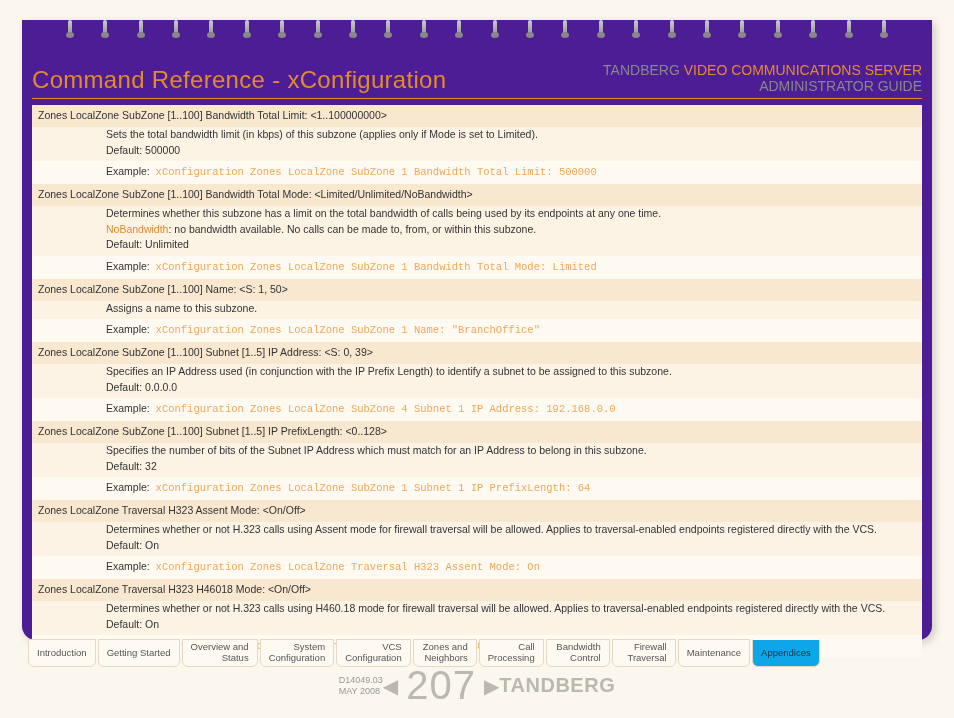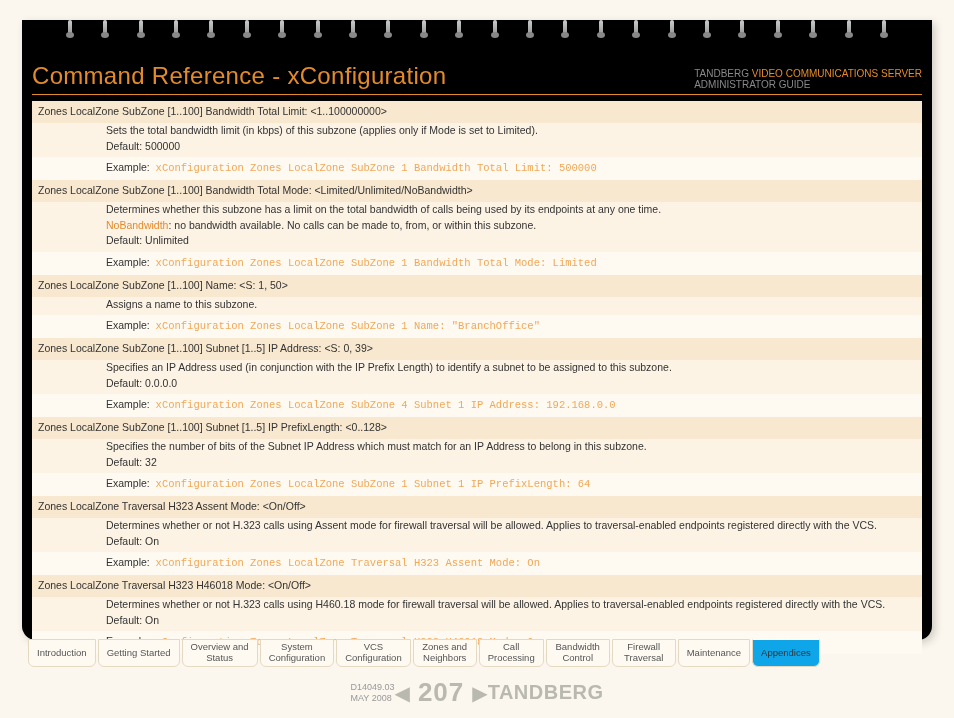--- a/index.html
+++ b/index.html
@@ -1,39 +1,39 @@
 <!DOCTYPE html>
 <html><head>
 <meta charset="utf-8">
 <style>
 *{box-sizing:border-box;margin:0;padding:0}
 body{font-family:Arial,Helvetica,sans-serif;background:#fbf7ee;width:954px;height:718px;position:relative;overflow:hidden}
-.page-wrap{position:absolute;left:22px;top:20px;width:910px;height:620px;background:#000000;border-radius:0 0 14px 14px;box-shadow:3px 3px 8px rgba(0,0,0,.18)}
+.page-wrap{position:absolute;left:22px;top:20px;width:910px;height:620px;background:#4c1d95;border-radius:0 0 14px 14px;box-shadow:3px 3px 8px rgba(0,0,0,.18)}
 .spiral{position:absolute;top:-2px;left:0;right:0;height:26px;display:flex;justify-content:space-around;padding:0 30px}
 .ring{width:12px;height:20px;position:relative}
 .ring::before{content:"";position:absolute;left:4px;top:2px;width:4px;height:14px;background:linear-gradient(#ccc,#999);border-radius:2px}
 .ring::after{content:"";position:absolute;left:2px;bottom:0;width:8px;height:6px;background:#888;border-radius:50%}
 .content{padding:42px 10px 0 10px}
 .hdr{display:flex;justify-content:space-between;align-items:flex-end;border-bottom:1.5px solid #e38b2b;padding-bottom:4px;margin-bottom:6px}
 .hdr h1{font-size:24px;font-weight:400;color:#e38b2b;letter-spacing:.3px}
-.hdr-r{font-size:10px;color:#888}
+.hdr-r{text-align:right;font-size:14px;color:#888}
 .hdr-r .vcs{color:#e38b2b}
 .tbl{width:100%;font-size:10.5px;color:#333;line-height:1.5;border-collapse:collapse}
 .row-h{background:#f8e8cf;padding:3px 6px}
 .row-b1{background:#fcf3e5;padding:0 6px 3px 74px}
 .row-b2{background:#fefaf2;padding:3px 6px 3px 74px}
 .cmd{font-family:"Courier New",monospace;color:#f0a858}
 .nb{color:#e38b2b}
 .tabs{position:absolute;left:28px;bottom:51px;display:flex;gap:2px}
-.tab{background:#fefaf2;border:1px solid #e5d9c2;border-radius:0 0 6px 6px;padding:4px 8px;font-size:9.5px;color:#555;text-align:center;min-width:64px;display:flex;flex-direction:column;justify-content:center;line-height:1.15;height:28px}
+.tab{background:#fefaf2;border:1px solid #e5d9c2;border-radius:0 0 6px 6px;padding:4px 8px;font-size:9.5px;color:#555;text-align:right;min-width:64px;display:flex;flex-direction:column;justify-content:center;line-height:1.15;height:28px}
 .tab.active{background:#0ea5e9;color:#333;border-top:1px solid #fff}
 .footer{position:absolute;left:28px;right:28px;bottom:10px;display:flex;justify-content:center;align-items:center}
 .doc{font-size:9px;color:#999;line-height:1.2}
 .pg{display:flex;align-items:center;gap:8px;color:#b9b9b0}
-.pg .num{font-size:26px;font-weight:700;letter-spacing:1px}
+.pg .num{font-size:40px;font-weight:400;letter-spacing:1px}
 .arrow{font-size:20px;cursor:pointer}
 .brand{font-size:20px;font-weight:900;color:#b9b9b0;letter-spacing:.5px}
 </style>
 </head>
 <body>
 
 <div class="page-wrap">
   <div class="spiral">
       <div class="ring"></div>
       <div class="ring"></div>

